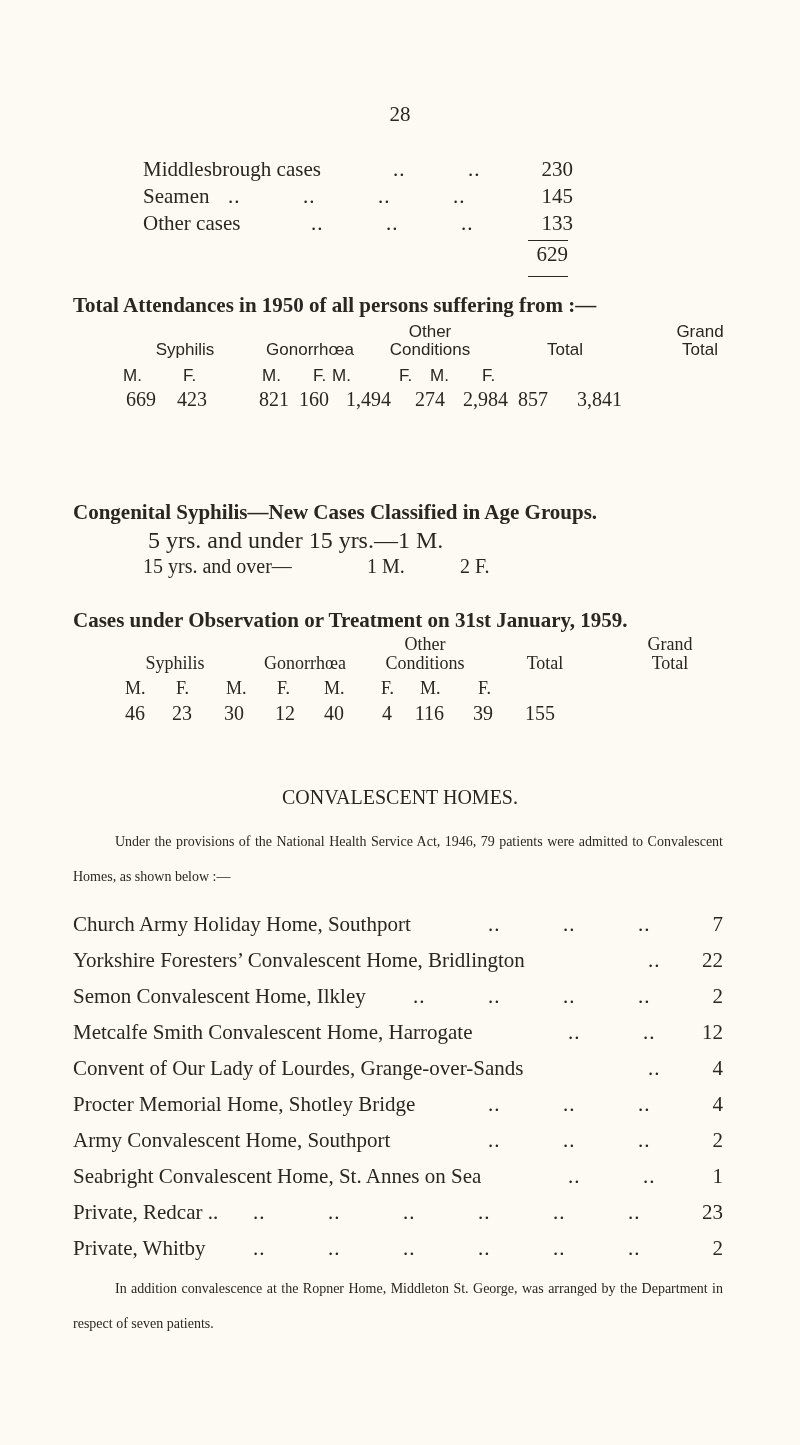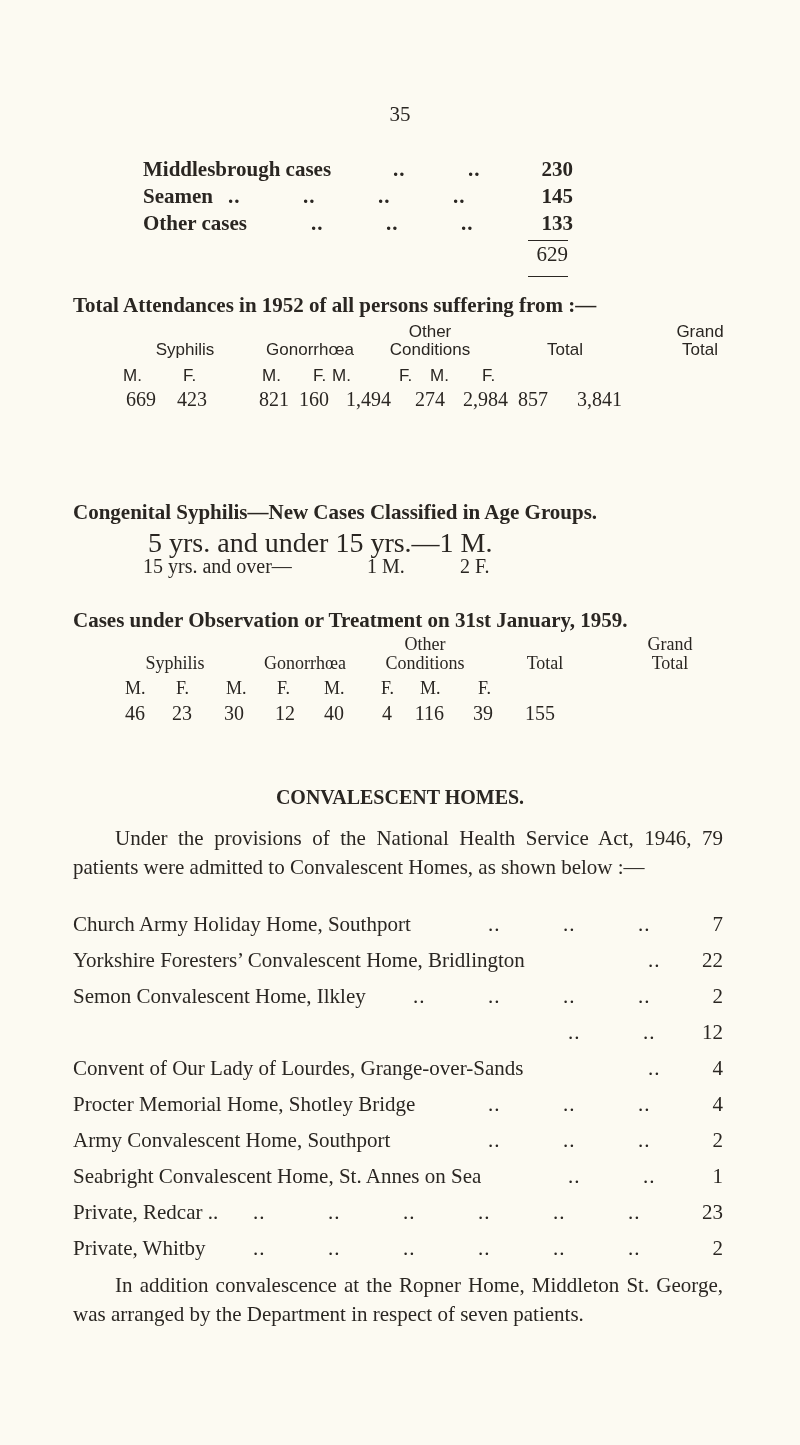--- a/index.html
+++ b/index.html
@@ -6,41 +6,41 @@
   body {
     width:800px; height:1445px; overflow:hidden;
     background:#fcfaf2;
     color:#2a2622;
     font-family:"Liberation Serif", "DejaVu Serif", serif;
     position:relative;
   }
   .abs { position:absolute; }
   .pn { top:102px; left:0; width:800px; text-align:center; font-size:21px; }
   .sum { left:143px; top:157px; width:430px; font-size:21px; }
-  .sum .row { position:relative; height:27px;font-weight:bold; }
+  .sum .row { position:relative; height:27px; }
   .sum .lbl { position:absolute; left:0; }
   .sum .dots { position:absolute; letter-spacing:1px; }
   .sum .val { position:absolute; right:0; width:60px; text-align:right; }
   .rule { position:absolute; height:1px; background:#2a2622; }
   .h { font-size:21px; font-weight:bold; }
   .tbl { font-size:17px; font-family:"Liberation Sans", "DejaVu Sans", sans-serif; }
   .tblb { font-size:20px; }
   .c { position:absolute; text-align:center; white-space:nowrap; }
   .r { position:absolute; text-align:right; white-space:nowrap; }
   .l { position:absolute; white-space:nowrap; }
-  .para { font-size:21px; line-height:29px; text-align:justify; }
+  .para { font-size:14px; line-height:35px; text-align:justify; }
   .list .row { position:absolute; left:73px; width:650px; height:30px; font-size:21px; }
   .list .lbl { position:absolute; left:0; white-space:nowrap; }
   .list .dots { position:absolute; white-space:nowrap; letter-spacing:1px; }
   .list .val { position:absolute; right:0; text-align:right; }
 </style>
 </head>
 <body>
 
-<div class="abs pn">35</div>
+<div class="abs pn">28</div>
 
 <div class="abs sum">
   <div class="row">
     <span class="lbl">Middlesbrough cases</span>
     <span class="dots" style="left:250px;white-space:pre">..          ..</span>
     <span class="val">230</span>
   </div>
   <div class="row">
     <span class="lbl">Seamen</span>
     <span class="dots" style="left:85px;white-space:pre">..          ..          ..          ..</span>
@@ -49,21 +49,21 @@
   <div class="row">
     <span class="lbl">Other cases</span>
     <span class="dots" style="left:168px;white-space:pre">..          ..          ..</span>
     <span class="val">133</span>
   </div>
 </div>
 <div class="rule" style="left:528px;top:240px;width:40px;"></div>
 <div class="abs" style="left:508px;top:242px;width:60px;text-align:right;font-size:21px;">629</div>
 <div class="rule" style="left:528px;top:276px;width:40px;"></div>
 
-<div class="abs h" style="left:73px;top:293px;">Total Attendances in 1952 of all persons suffering from :—</div>
+<div class="abs h" style="left:73px;top:293px;">Total Attendances in 1950 of all persons suffering from :—</div>
 <div class="abs tbl" style="left:0;top:322px;width:800px;height:90px;">
   <span class="c" style="left:145px;width:80px;top:18px;">Syphilis</span>
   <span class="c" style="left:255px;width:110px;top:18px;">Gonorrhœa</span>
   <span class="c" style="left:370px;width:120px;top:0;">Other</span>
   <span class="c" style="left:370px;width:120px;top:18px;">Conditions</span>
   <span class="c" style="left:525px;width:80px;top:18px;">Total</span>
   <span class="c" style="left:660px;width:80px;top:0;">Grand</span>
   <span class="c" style="left:660px;width:80px;top:18px;">Total</span>
   <span class="l" style="left:123px;top:44px;">M.</span>
   <span class="l" style="left:183px;top:44px;">F.</span>
@@ -80,21 +80,21 @@
   <span class="r" style="left:240px;width:49px;">821</span>
   <span class="r" style="left:290px;width:39px;">160</span>
   <span class="r" style="left:330px;width:61px;">1,494</span>
   <span class="r" style="left:400px;width:45px;">274</span>
   <span class="r" style="left:450px;width:58px;">2,984</span>
   <span class="r" style="left:510px;width:38px;">857</span>
   <span class="r" style="left:560px;width:62px;">3,841</span>
 </div>
 
 <div class="abs h" style="left:73px;top:500px;">Congenital Syphilis—New Cases Classified in Age Groups.</div>
-<div class="abs" style="left:148px;top:527px;font-size:28px;">5 yrs. and under 15 yrs.—1 M.</div>
+<div class="abs" style="left:148px;top:527px;font-size:24px;">5 yrs. and under 15 yrs.—1 M.</div>
 <div class="abs" style="left:143px;top:555px;font-size:20px;">15 yrs. and over—</div>
 <div class="abs" style="left:367px;top:555px;font-size:20px;">1 M.</div>
 <div class="abs" style="left:460px;top:555px;font-size:20px;">2 F.</div>
 
 <div class="abs h" style="left:73px;top:608px;">Cases under Observation or Treatment on 31st January, 1959.</div>
 <div class="abs tbl" style="left:0;top:634px;width:800px;height:70px;font-family:'Liberation Serif','DejaVu Serif',serif;font-size:18px;">
   <span class="c" style="left:130px;width:90px;top:19px;">Syphilis</span>
   <span class="c" style="left:250px;width:110px;top:19px;">Gonorrhœa</span>
   <span class="c" style="left:365px;width:120px;top:0;">Other</span>
   <span class="c" style="left:365px;width:120px;top:19px;">Conditions</span>
@@ -115,40 +115,41 @@
   <span class="r" style="left:155px;width:37px;">23</span>
   <span class="r" style="left:210px;width:34px;">30</span>
   <span class="r" style="left:255px;width:40px;">12</span>
   <span class="r" style="left:310px;width:34px;">40</span>
   <span class="r" style="left:360px;width:32px;">4</span>
   <span class="r" style="left:400px;width:44px;">116</span>
   <span class="r" style="left:460px;width:33px;">39</span>
   <span class="r" style="left:510px;width:45px;">155</span>
 </div>
 
-<div class="abs" style="left:0;top:786px;width:800px;text-align:center;font-size:20px;font-weight:bold;">CONVALESCENT HOMES.</div>
+<div class="abs" style="left:0;top:786px;width:800px;text-align:center;font-size:20px;font-weight:normal;">CONVALESCENT HOMES.</div>
 <div class="abs para" style="left:73px;top:824px;width:650px;text-indent:42px;">Under the provisions of the National Health Service Act, 1946, 79 patients were admitted to Convalescent Homes, as shown below :—</div>
 
 <div class="list">
   <div class="row" style="top:912px;">
     <span class="lbl">Church Army Holiday Home, Southport</span>
     <span class="dots" style="left:415px;white-space:pre">..          ..          ..</span>
     <span class="val">7</span>
   </div>
   <div class="row" style="top:948px;">
     <span class="lbl">Yorkshire Foresters’ Convalescent Home, Bridlington</span>
     <span class="dots" style="left:575px;white-space:pre">..</span>
     <span class="val">22</span>
   </div>
   <div class="row" style="top:984px;">
     <span class="lbl">Semon Convalescent Home, Ilkley</span>
     <span class="dots" style="left:340px;white-space:pre">..          ..          ..          ..</span>
     <span class="val">2</span>
   </div>
   <div class="row" style="top:1020px;">
+    <span class="lbl">Metcalfe Smith Convalescent Home, Harrogate</span>
     <span class="dots" style="left:495px;white-space:pre">..          ..</span>
     <span class="val">12</span>
   </div>
   <div class="row" style="top:1056px;">
     <span class="lbl">Convent of Our Lady of Lourdes, Grange-over-Sands</span>
     <span class="dots" style="left:575px;white-space:pre">..</span>
     <span class="val">4</span>
   </div>
   <div class="row" style="top:1092px;">
     <span class="lbl">Procter Memorial Home, Shotley Bridge</span>

